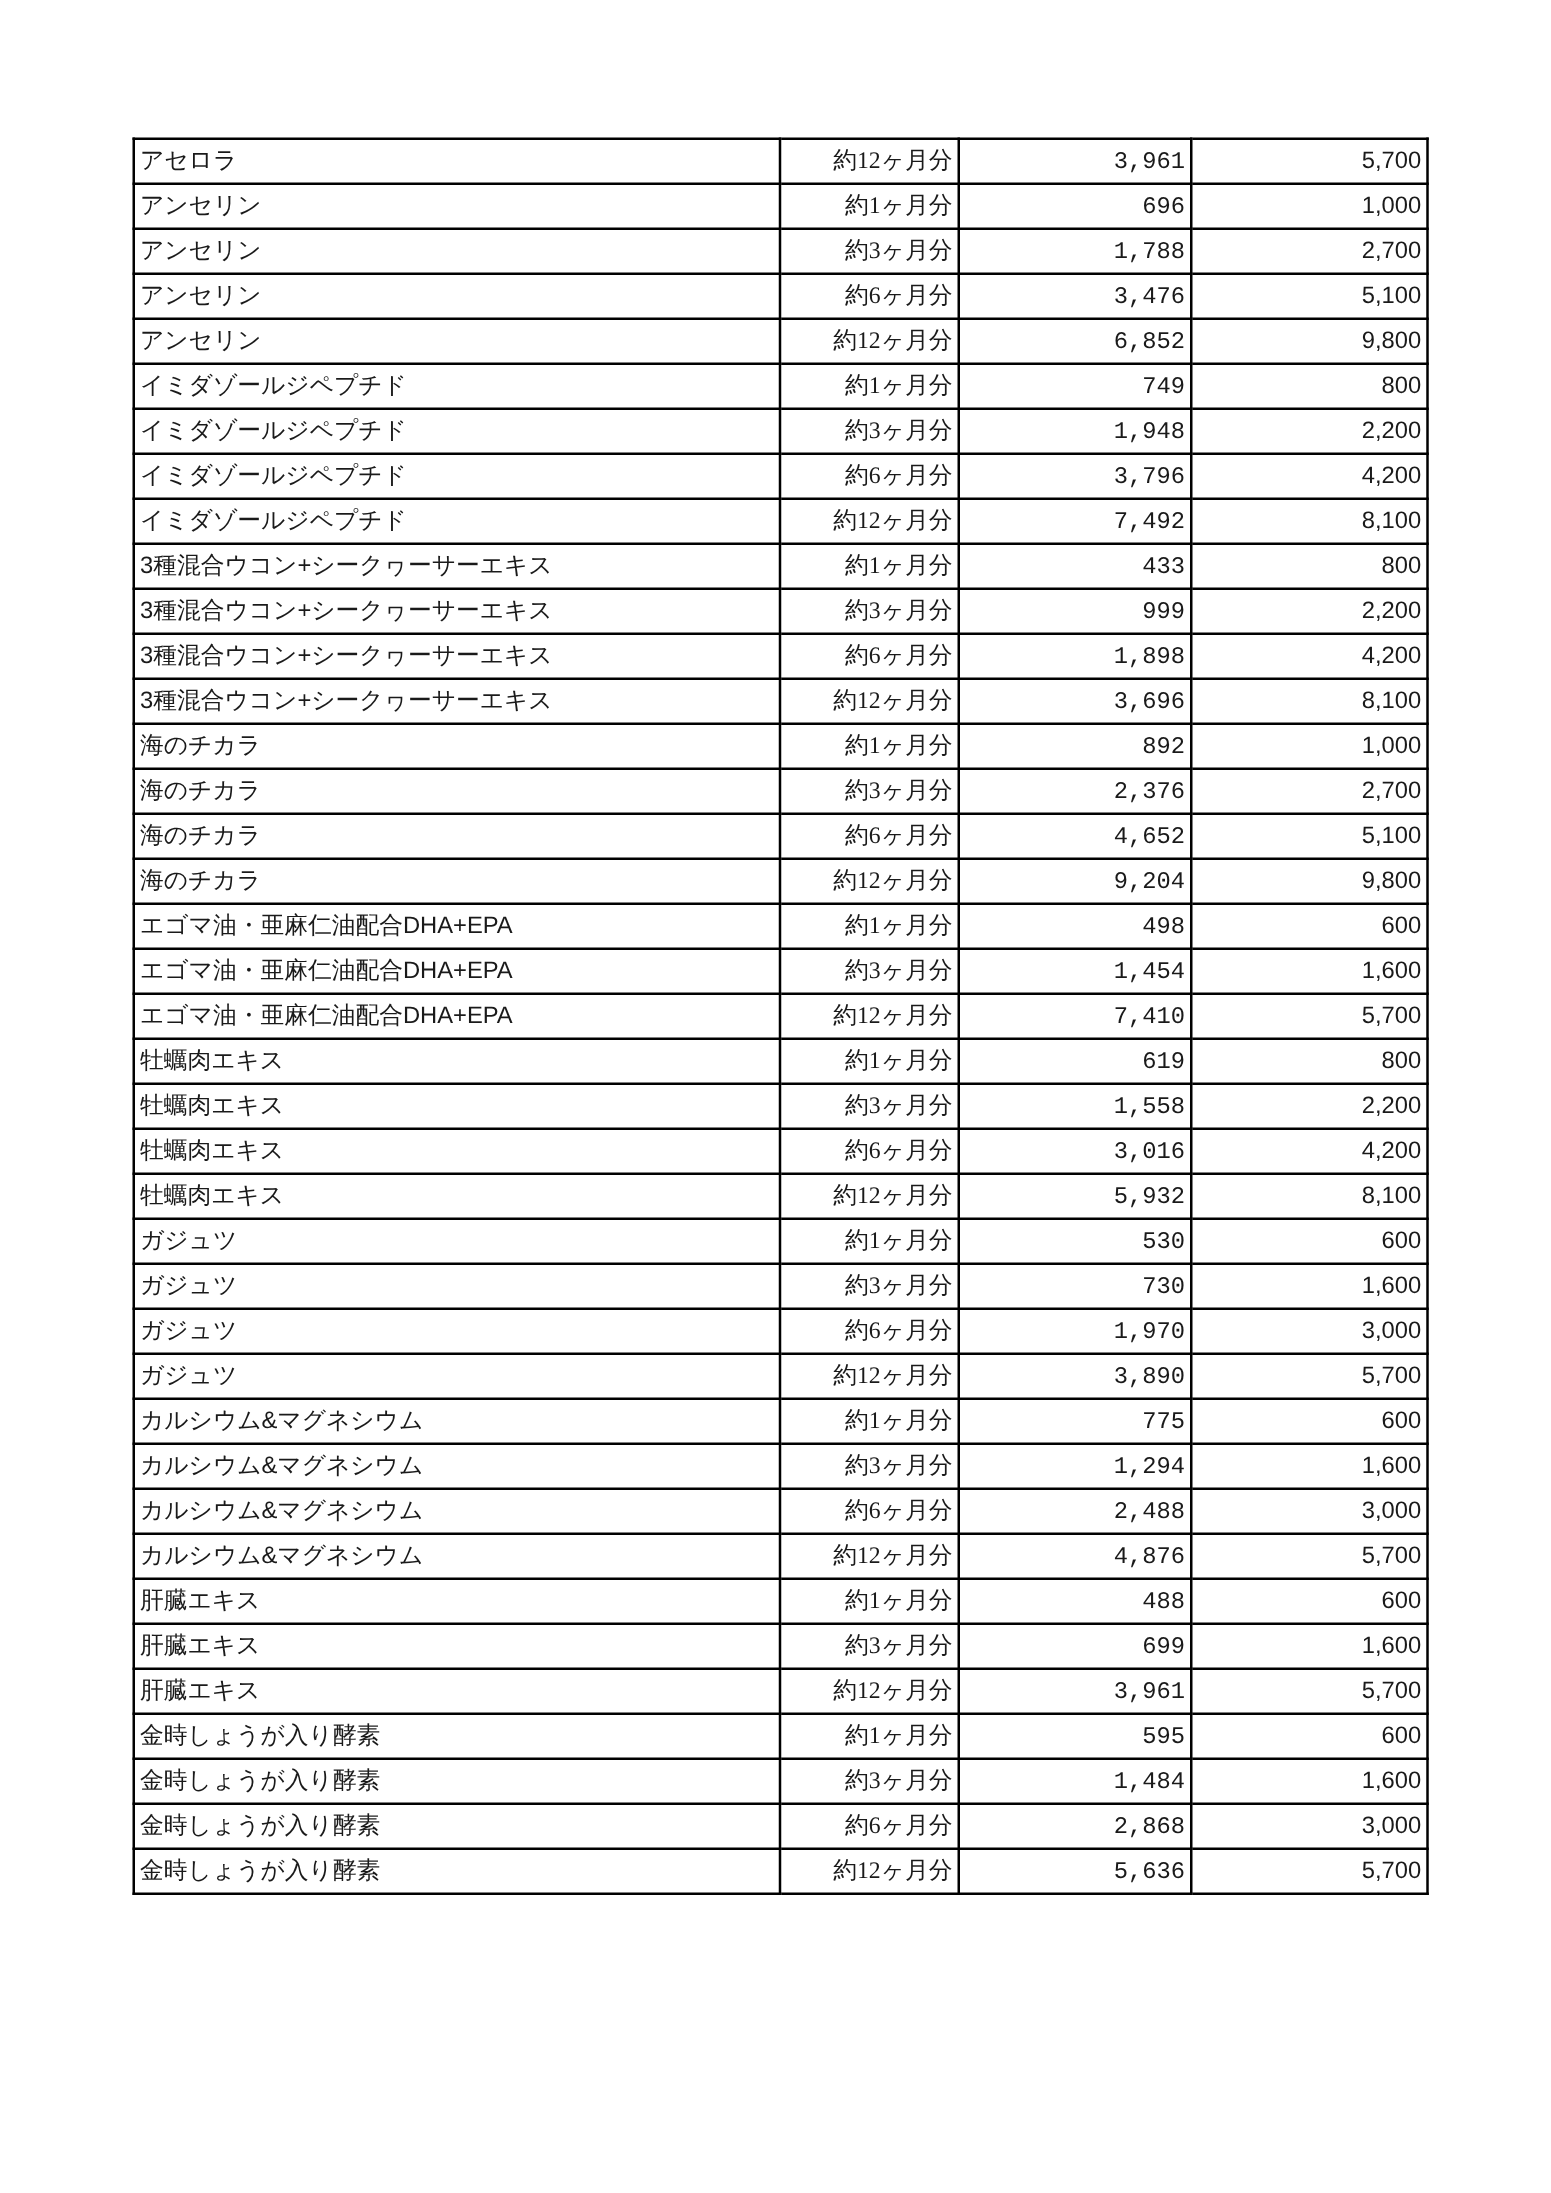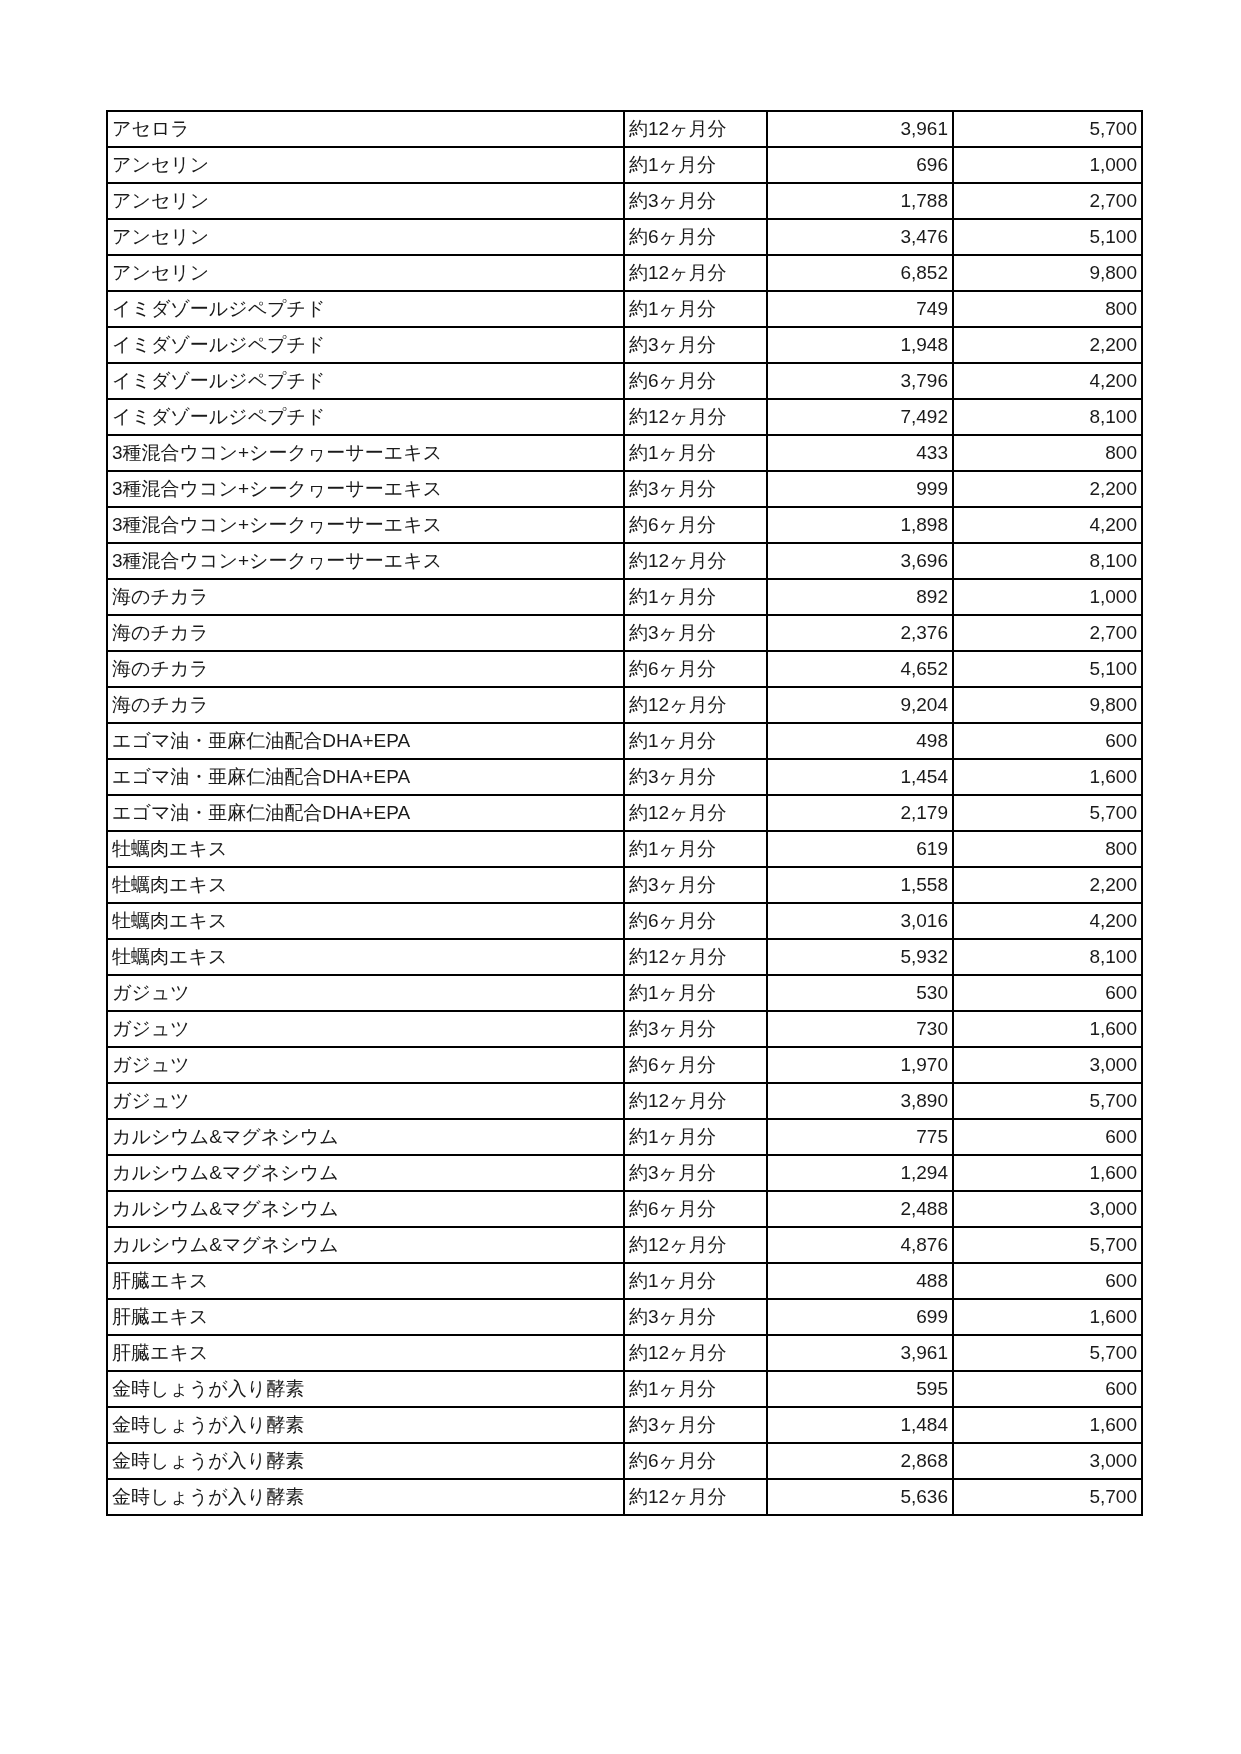--- a/index.html
+++ b/index.html
@@ -36,28 +36,29 @@
     vertical-align: middle;
     background: #ffffff;
   }
   td.col-name {
     width: 517px;
     text-align: left;
     white-space: pre-line; 
   }
   td.col-duration {
     width: 143px;
-    text-align: left;
+    text-align: right;
     padding-left: 3px;
+    font-family: Liberation Serif, serif;
   }
   td.col-price, td.col-regular {
     text-align: right;
     padding-right: 7px;
   }
-  td.col-price   { width: 186px; }
+  td.col-price   { width: 186px; font-family: Liberation Mono, monospace; }
   td.col-regular { width: 189px; text-align: right; }
 </style>
 </head>
 <body>
 
 <div class="sheet">
   <table class="price-table">
     <tbody id="rows">
         <tr>
           <td class="col-name">アセロラ</td>
@@ -169,21 +170,21 @@
         </tr>
         <tr>
           <td class="col-name">エゴマ油・亜麻仁油配合DHA+EPA</td>
           <td class="col-duration">約3ヶ月分</td>
           <td class="col-price">1,454</td>
           <td class="col-regular">1,600</td>
         </tr>
         <tr>
           <td class="col-name">エゴマ油・亜麻仁油配合DHA+EPA</td>
           <td class="col-duration">約12ヶ月分</td>
-          <td class="col-price">2,179</td>
+          <td class="col-price">7,410</td>
           <td class="col-regular">5,700</td>
         </tr>
         <tr>
           <td class="col-name">牡蠣肉エキス</td>
           <td class="col-duration">約1ヶ月分</td>
           <td class="col-price">619</td>
           <td class="col-regular">800</td>
         </tr>
         <tr>
           <td class="col-name">牡蠣肉エキス</td>

